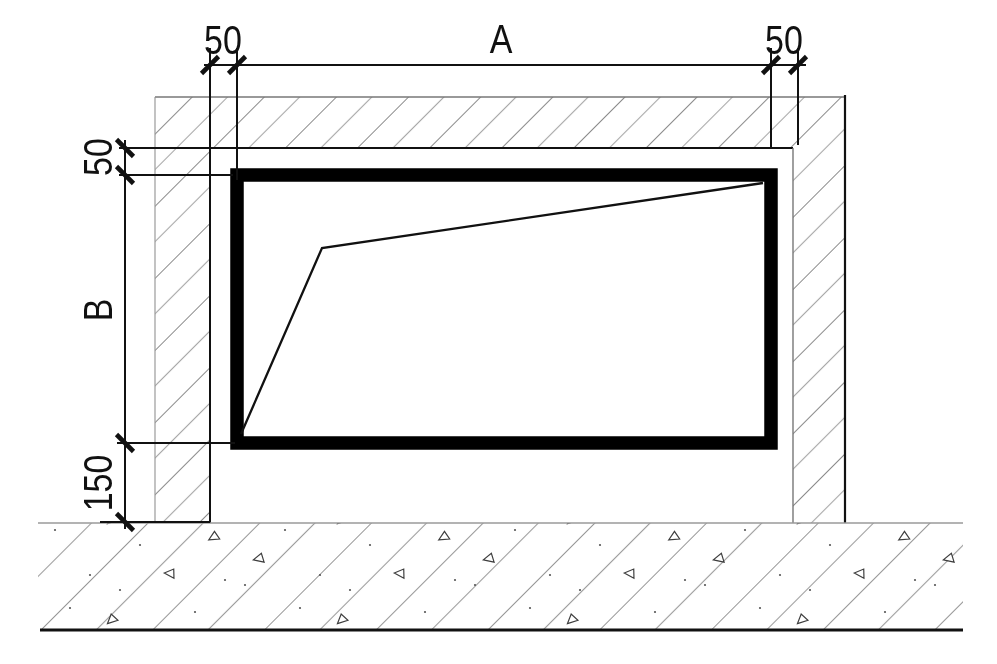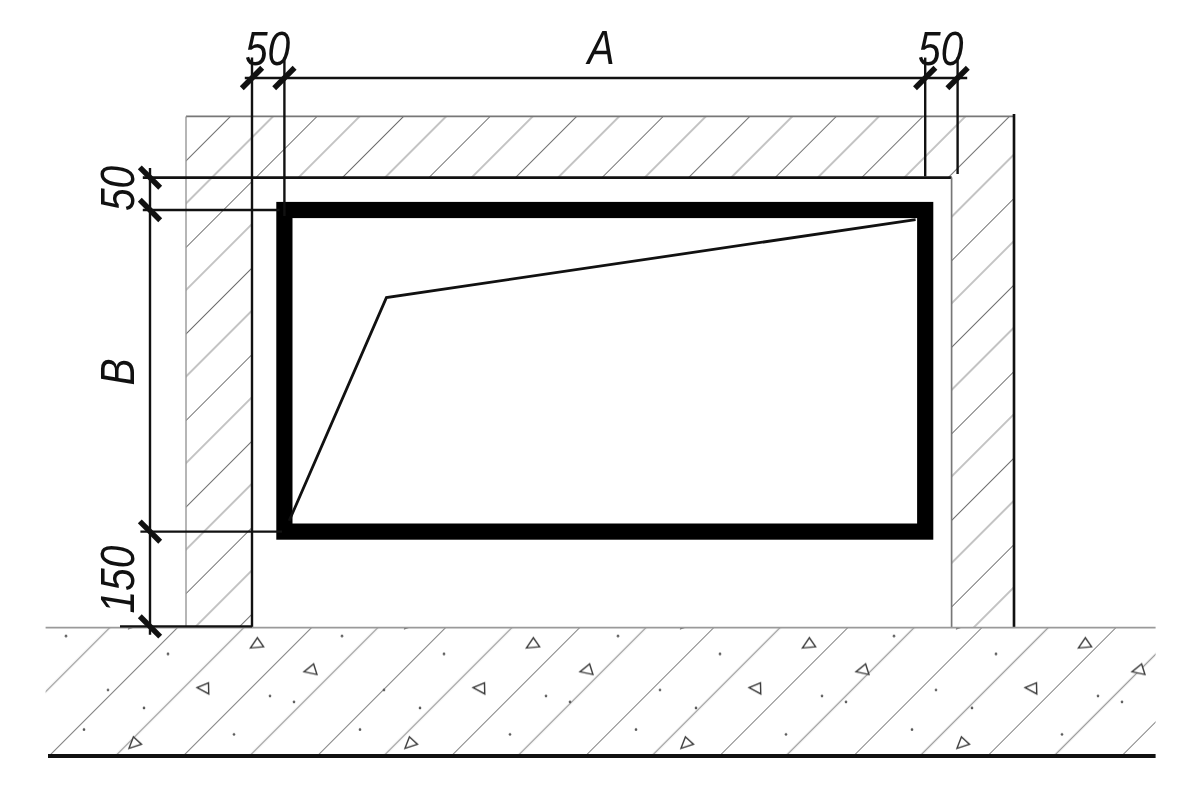--- a/index.html
+++ b/index.html
@@ -1,21 +1,21 @@
 <!DOCTYPE html>
 <html style="--ink: #111111; --frame: #000000; --light: #9a9a9a; --wh-dark: #4a4a4a; --wh-light: #a6a6a6; --fh-dark: #4f4f4f; --fh-light: #9a9a9a; --bg: #ffffff;"><head>
 <meta charset="utf-8">
 <style>
   :root{
     --ink:#111111; --frame:#000000; --light:#9a9a9a; --mid:#777777;
     --wh-dark:#4a4a4a; --wh-light:#a6a6a6; --fh-dark:#4f4f4f; --fh-light:#9a9a9a;
     --bg:#ffffff;
   }
   html,body{margin:0;padding:0;background:var(--bg);}
-  .stage{width:997px;height:664px;position:relative;background:var(--bg);overflow:hidden;font-style:italic;}
+  .stage{width:997px;height:664px;position:relative;background:var(--bg);overflow:hidden;}
   svg{display:block;}
   text{
     fill:var(--ink);
     font-family:"Liberation Sans", sans-serif;
     font-size:40px;
   }
   .ink{stroke:var(--ink);}
   .lightln{stroke:var(--light);}
   .midln{stroke:var(--mid);}
   .tick{stroke:var(--ink);stroke-width:4.6;stroke-linecap:butt;}

